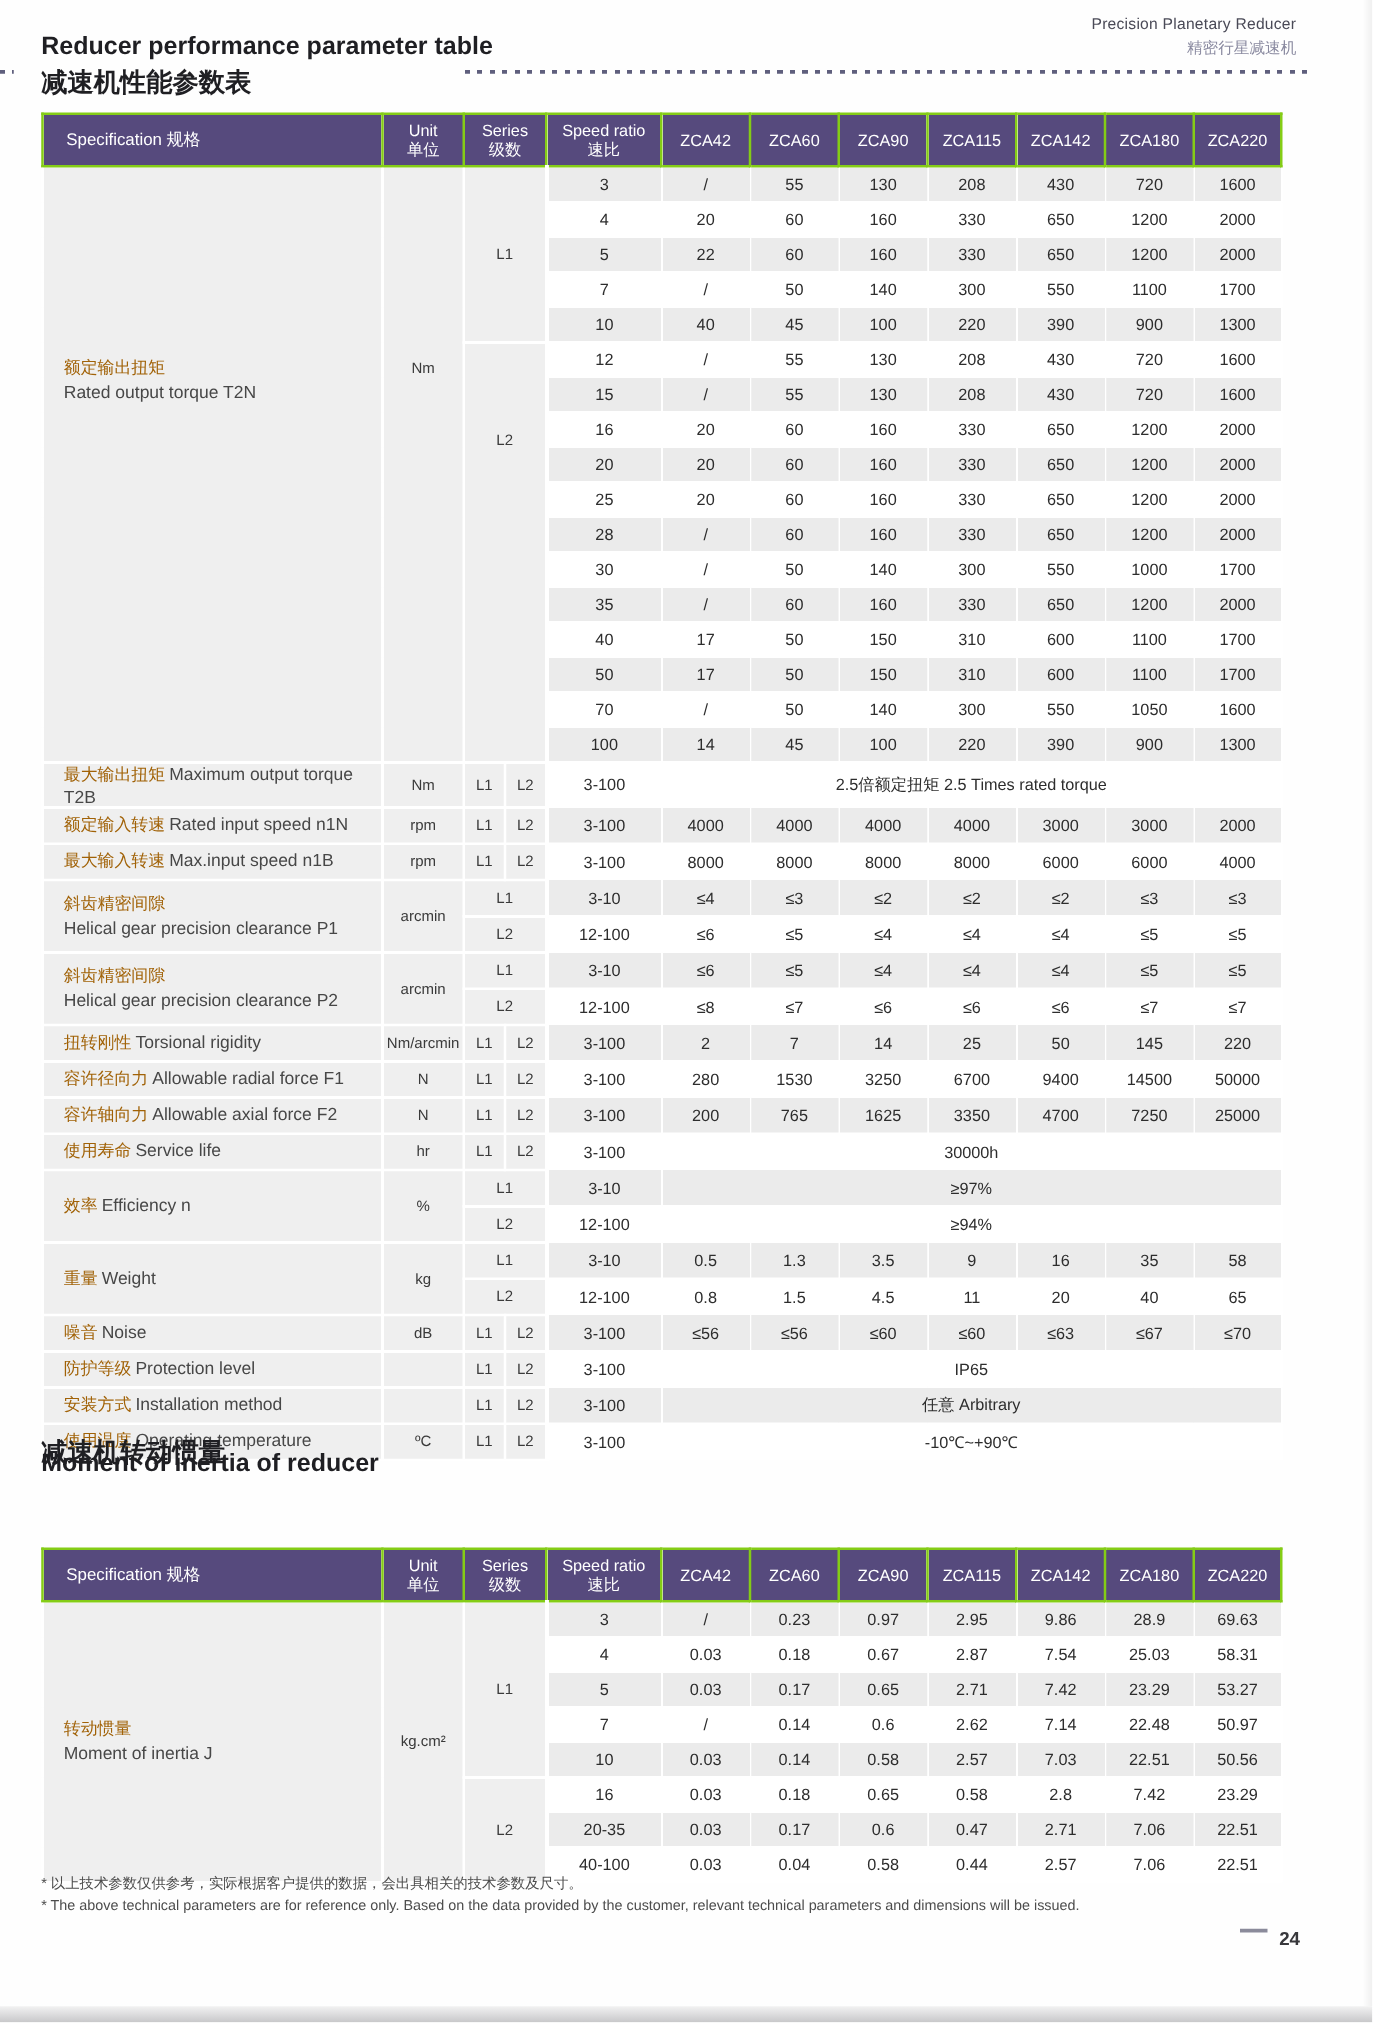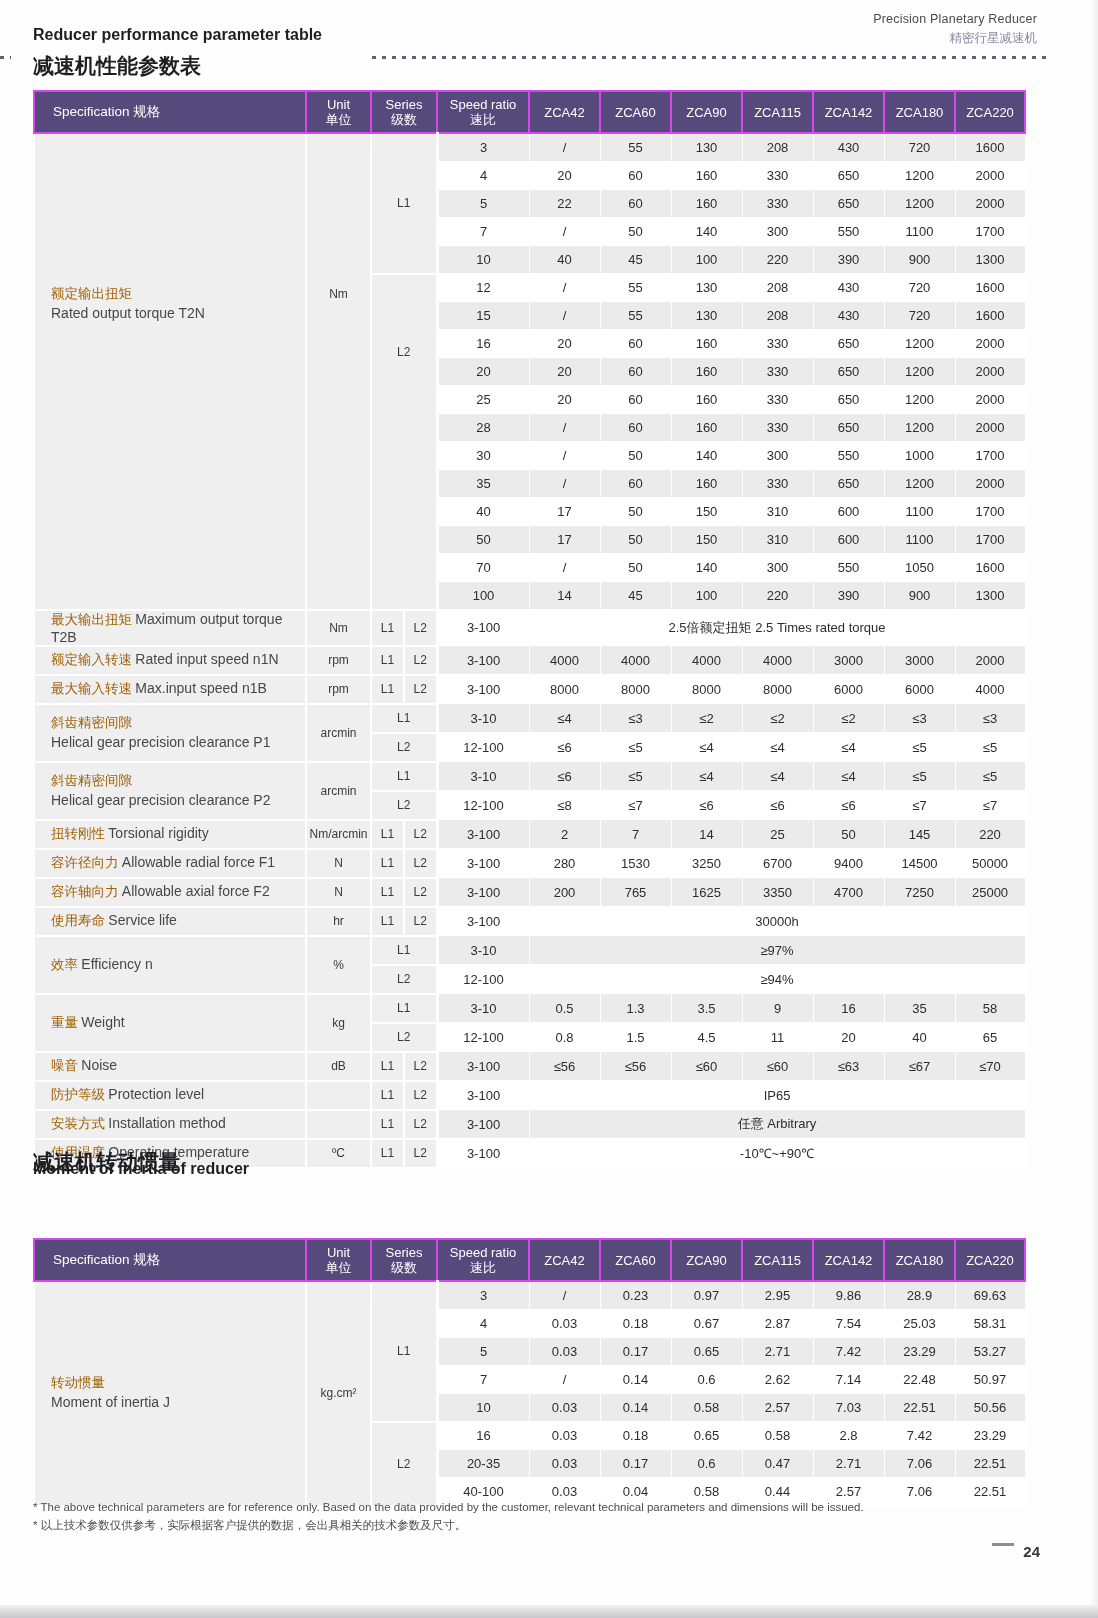--- a/index.html
+++ b/index.html
@@ -10,28 +10,28 @@
   
   .brand { position:absolute; top:12px; right:61px; text-align:right; }
   .brand-en { font-size:12.5px; color:#4a4a57; letter-spacing:0.2px; }
   .brand-zh { font-size:12.5px; color:#8a8aa0; margin-top:4px; }
   
   .dash-line { position:absolute; top:56px; height:3px;
     background:repeating-linear-gradient(to right,#5f5f7d 0 4px, transparent 4px 10px); }
   .dash-main { left:372px; width:676px; }
   .dash-stub { left:0; width:11px; }
   
-  .title-en { position:absolute; left:33px; font-size:16px; font-weight:bold; color:#1f1f23; }
+  .title-en { position:absolute; left:33px; font-size:20px; font-weight:bold; color:#1f1f23; }
   .title-zh { position:absolute; left:33px; font-size:21px; font-weight:bold; color:#1f1f23; }
   
   .tbl-wrap { position:absolute; left:33px; }
   table { border-collapse:collapse; table-layout:fixed; width:992px; }
   th, td { padding:0; margin:0; text-align:center; vertical-align:middle; overflow:hidden; }
   thead th { background:#564a7d; color:#ffffff; font-weight:normal; font-size:13px;
-    height:40px; border:2px solid #d946ef; }
+    height:40px; border:2px solid #84cc16; }
   th.h-spec { text-align:left; padding-left:18px; font-size:13.5px; }
   th .hl { line-height:15px; }
   tbody td { font-size:13px; color:#2d2d2d; height:27px; border:1px solid #ffffff; }
   td.lab { background:#efefef; border:2px solid #ffffff; font-size:12px; color:#3a3a3a; }
   td.sg { background:#ebebeb; }
   td.sw { background:#ffffff; }
   td.ratio { border-left:3px solid #ffffff; }
   td.spec { text-align:left; padding-left:16px; }
   .zh { font-size:13.5px; color:#a16207; }
   .en { font-size:14px; color:#474747; }
@@ -627,22 +627,22 @@
             <td class="sw">0.44</td>
             <td class="sw">2.57</td>
             <td class="sw">7.06</td>
             <td class="sw">22.51</td>
           </tr>
         </tbody>
       </table>
     </div>
 
   <div class="footnotes">
+    <div class="fn">*  以上技术参数仅供参考，实际根据客户提供的数据，会出具相关的技术参数及尺寸。</div>
     <div class="fn">* The above technical parameters are for reference only. Based on the data provided by the customer, relevant technical parameters and dimensions will be issued.</div>
-    <div class="fn">*  以上技术参数仅供参考，实际根据客户提供的数据，会出具相关的技术参数及尺寸。</div>
   </div>
 
   <div class="pageno">
     <span class="pdash"></span>
     <span class="pnum">24</span>
   </div>
 
   <div class="right-edge"></div>
   <div class="bottom-edge"></div>
 </div>

